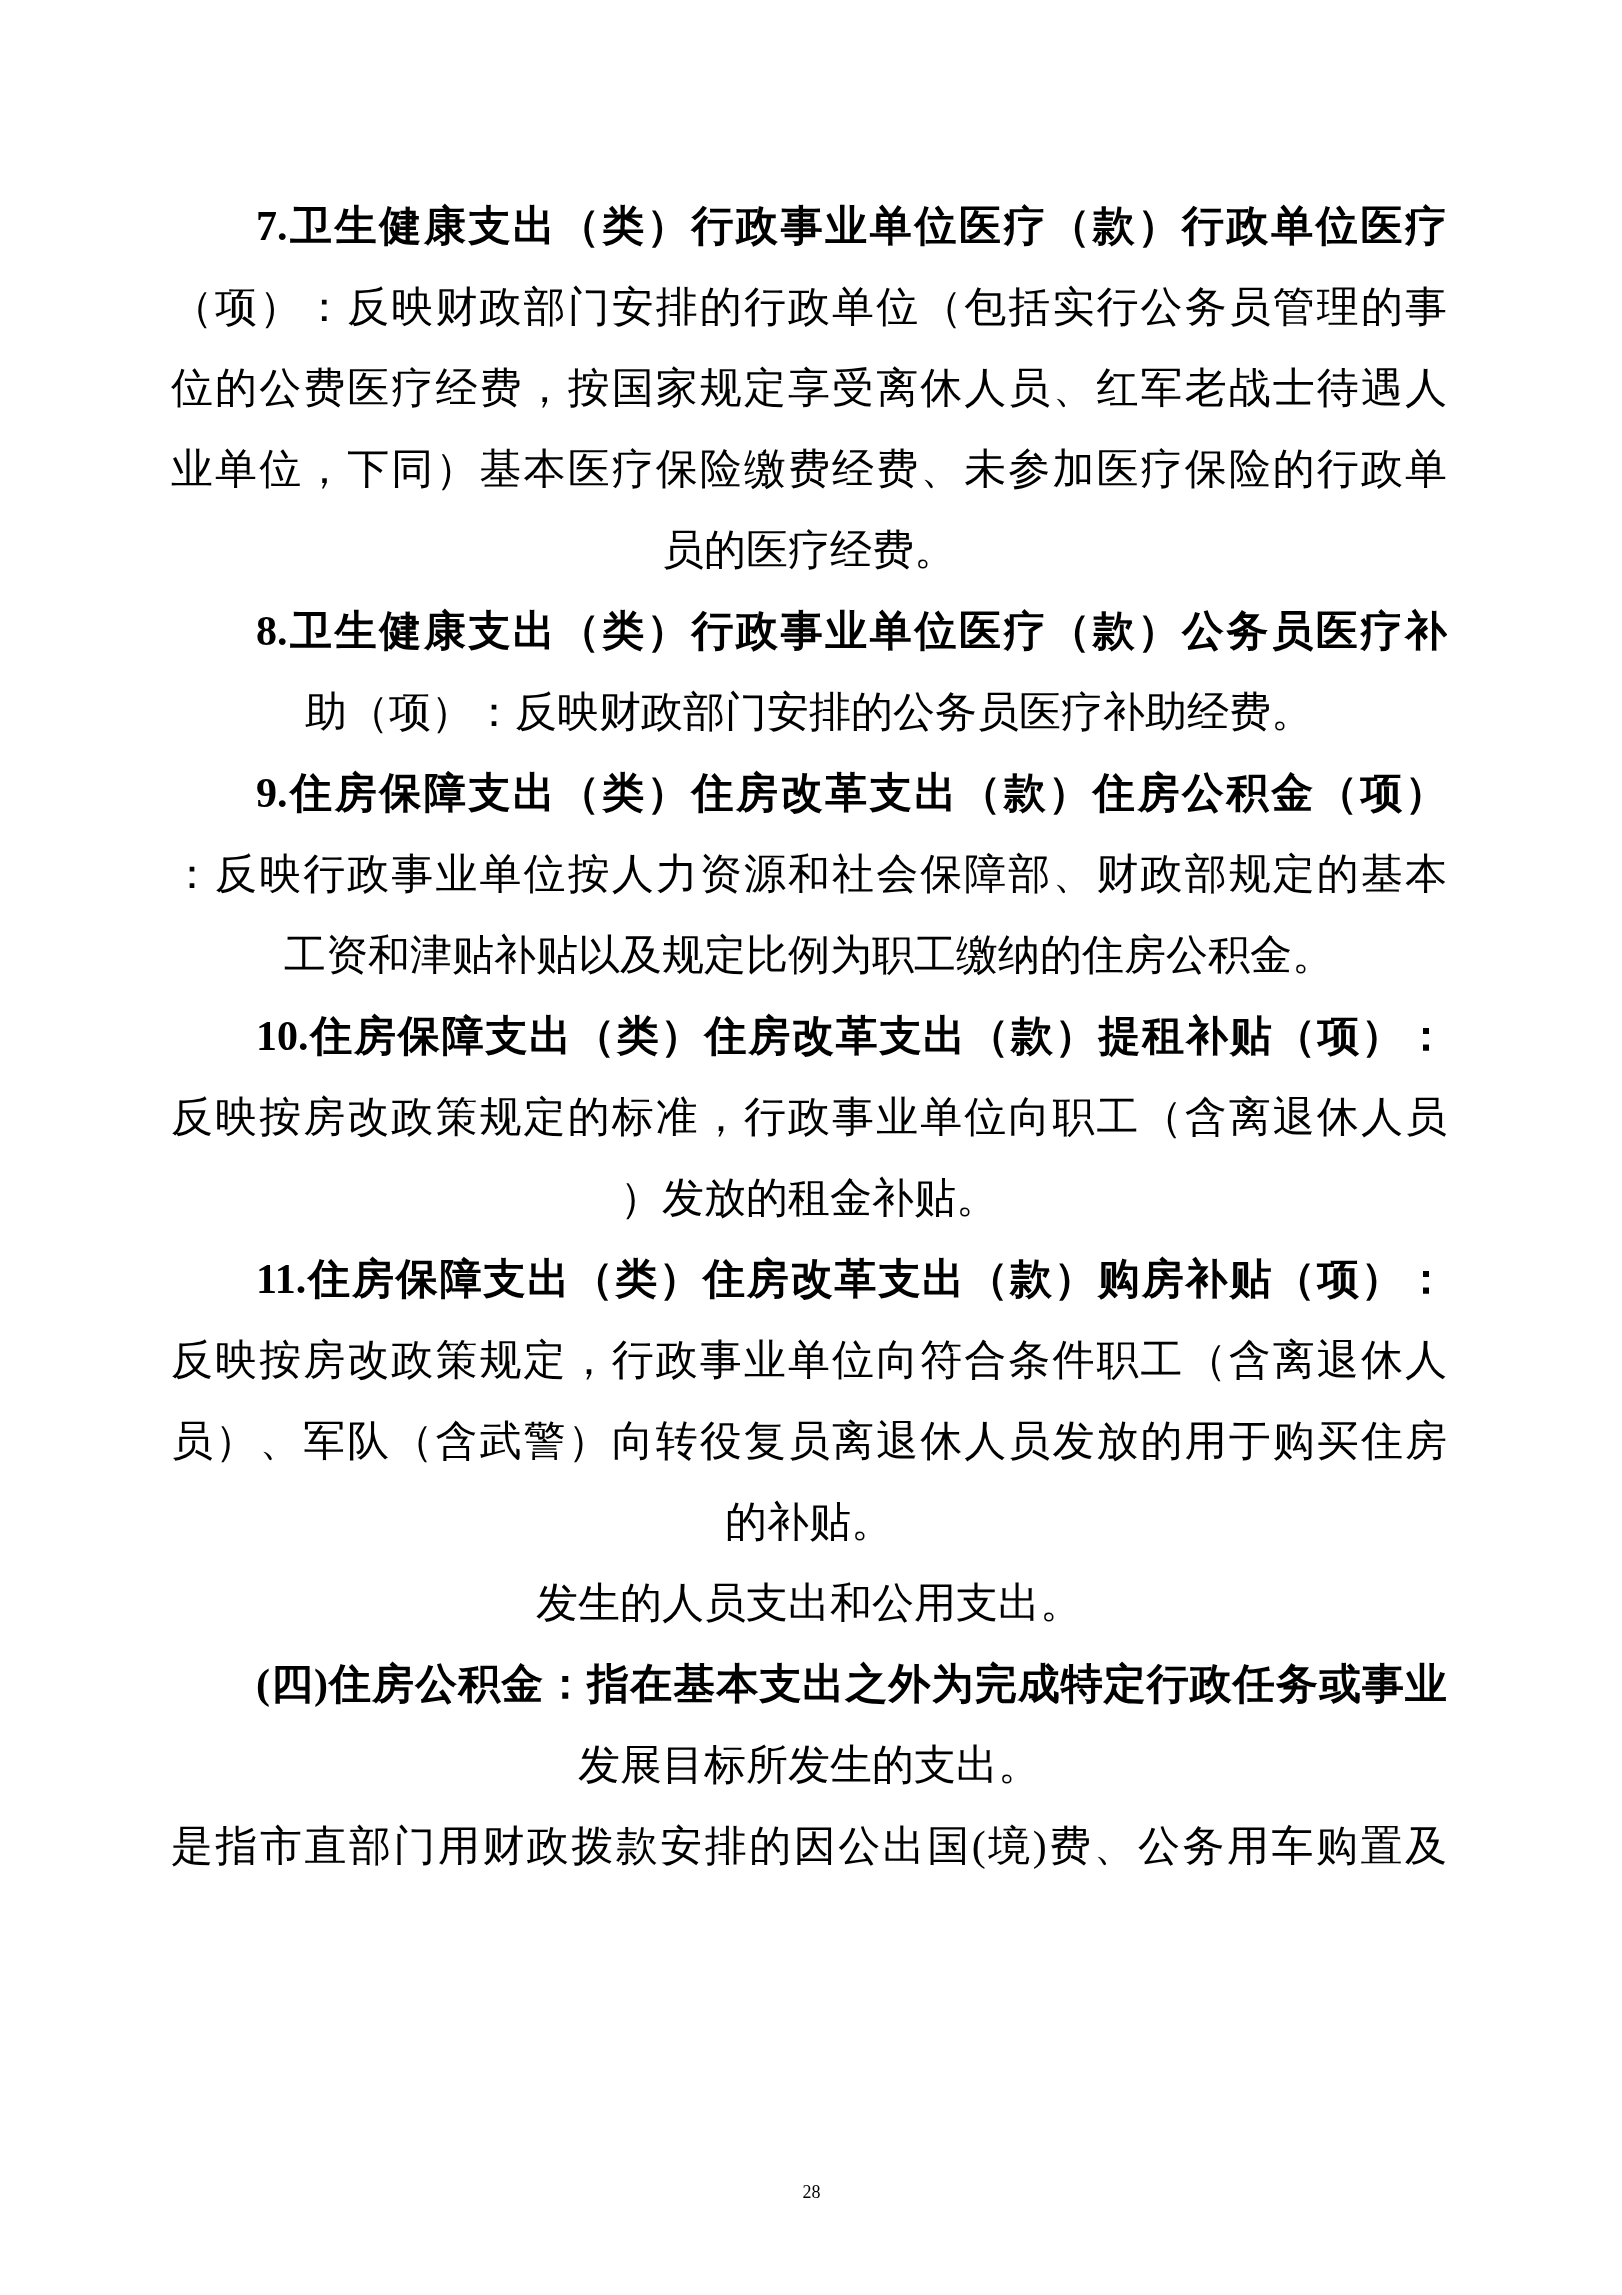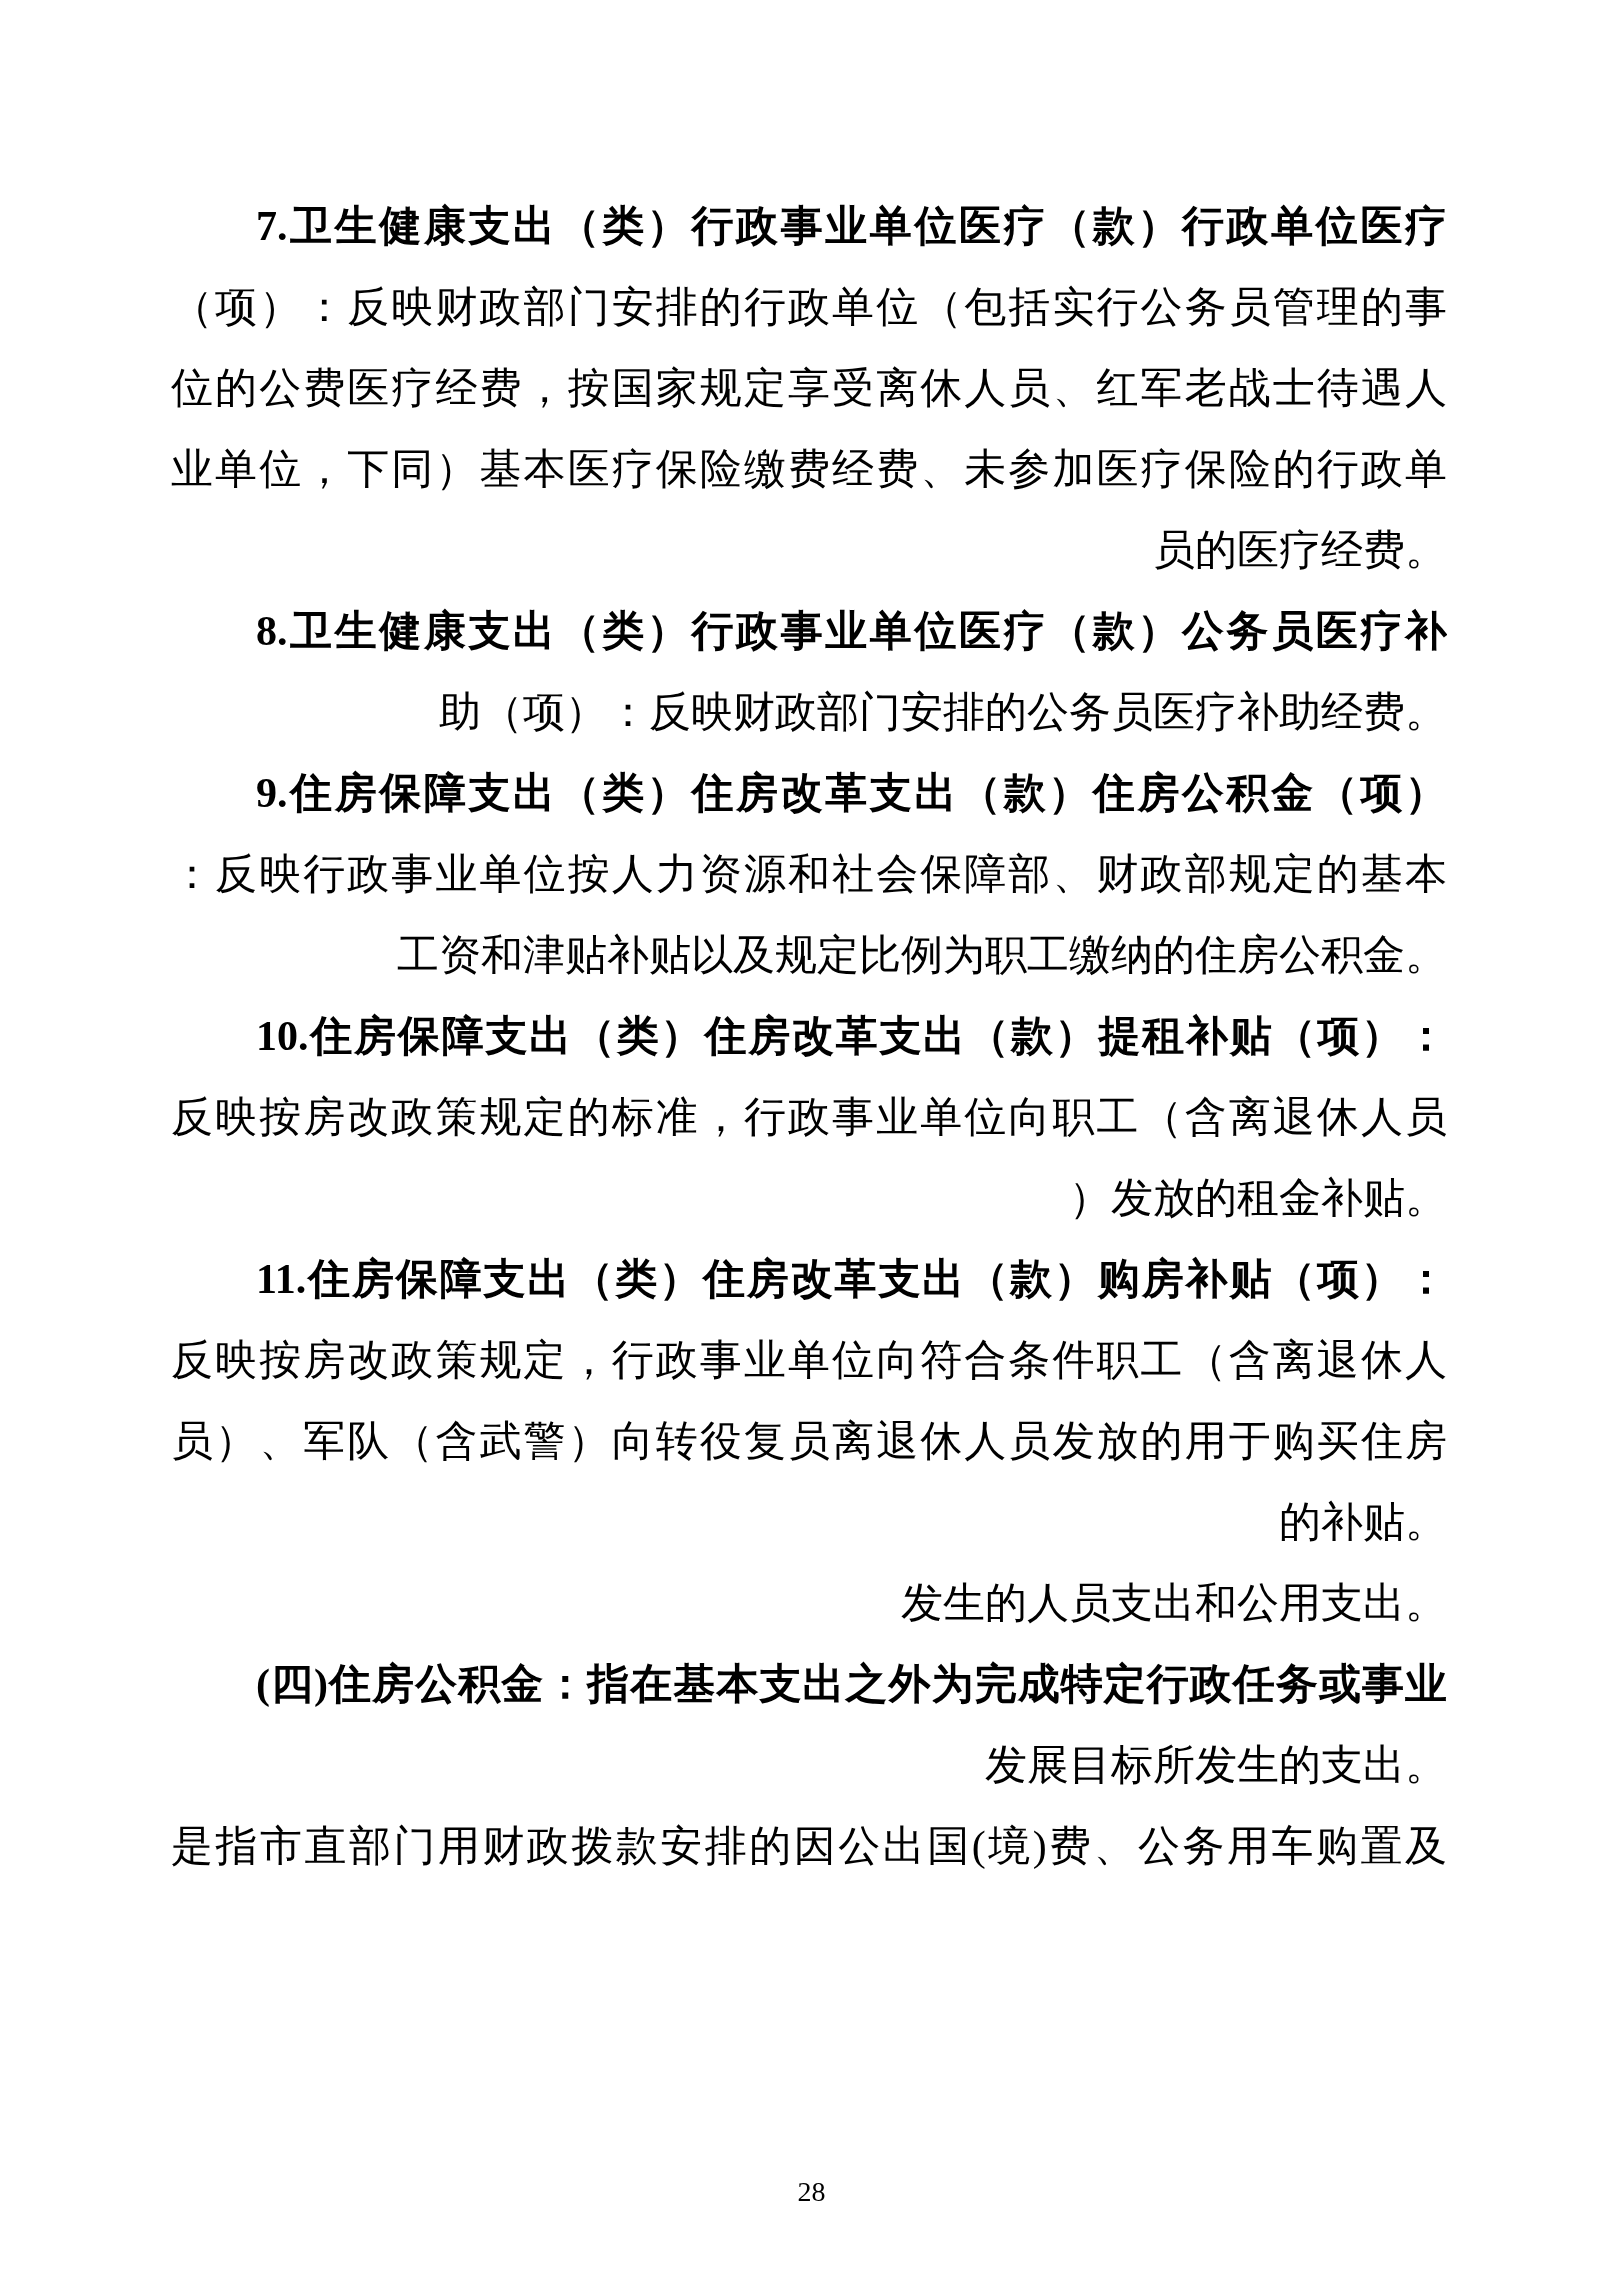--- a/index.html
+++ b/index.html
@@ -23,37 +23,37 @@
     width: 1276px;
   }
   .line {
     margin: 0;
     padding: 0;
     height: 81px;
     line-height: 81px;
     font-size: 42px;
     letter-spacing: 0;
     overflow: hidden;
-    text-align: right;
+    text-align: center;
   }
   .line.indent {
     padding-left: 85px; 
     font-weight: bold;
   }
   .line.fill {
     text-align: justify;
     text-align-last: justify;
   }
   .page-number {
     position: absolute;
     top: 2174px;
     left: 0;
     width: 100%;
     text-align: center;
-    font-size: 28px;
+    font-size: 18px;
     line-height: 36px;
     color: #000000;
   }
 </style>
 </head>
 <body>
 
 <div class="content">
   <p class="line indent fill">7.卫生健康支出（类）行政事业单位医疗（款）行政单位医疗</p>
   <p class="line fill">（项）：反映财政部门安排的行政单位（包括实行公务员管理的事</p>

